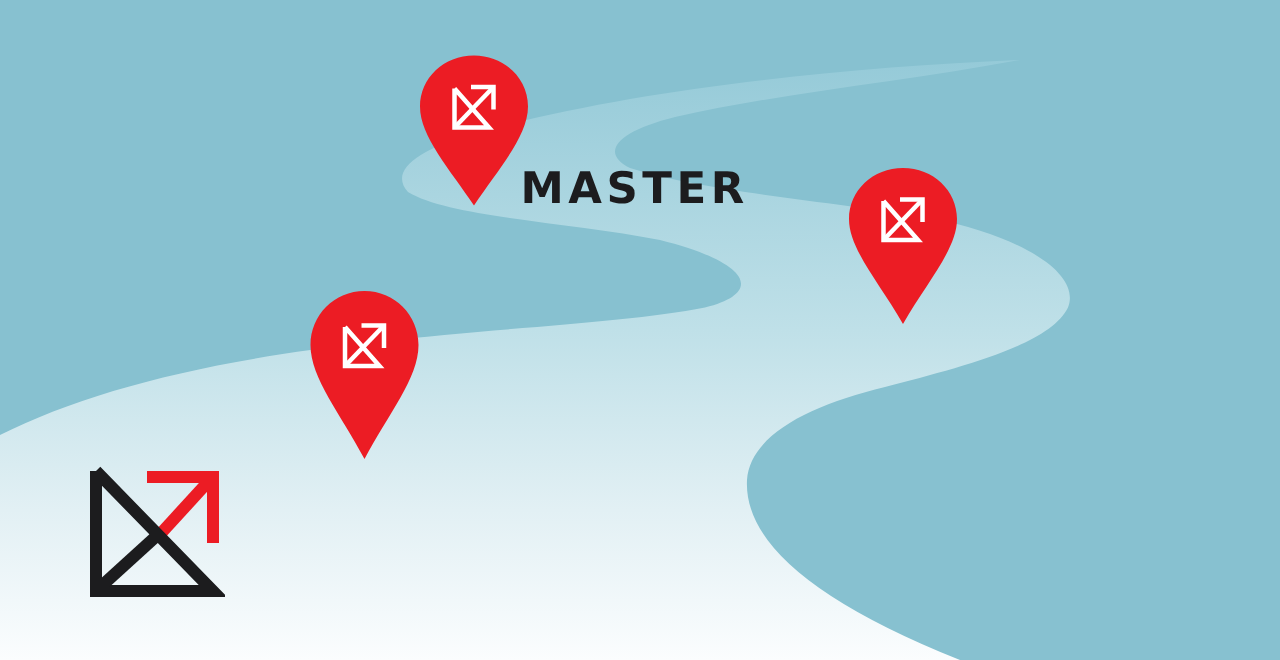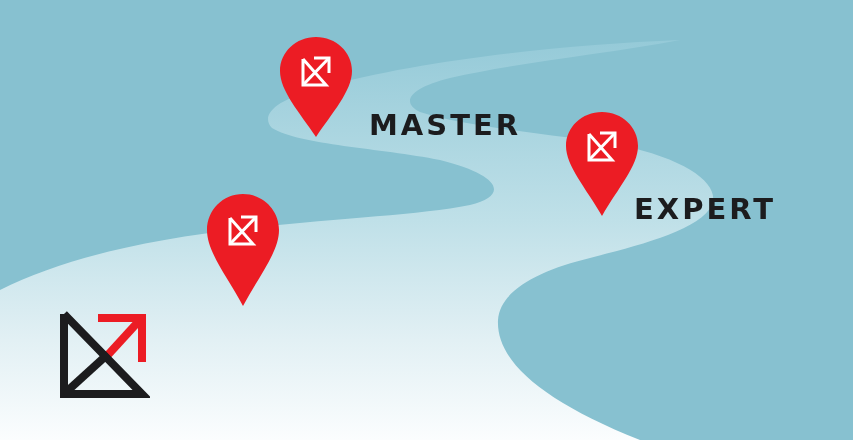--- a/index.html
+++ b/index.html
@@ -56,33 +56,32 @@
   <div class="pin" style="left:276px; top:33px;">
     <svg width="80" height="110" viewBox="0 0 80 110">
       <path d="M40 4 C20 4 4 19 4 38 C4 58 24 80 40 104 C56 80 76 58 76 38 C76 19 60 4 40 4 Z" fill="#ec1c24"></path>
       <g fill="none" stroke="#fff" stroke-width="3">
         <polyline points="27,26 27,52 50,52 27,26"></polyline>
         <line x1="27" y1="52" x2="53" y2="25"></line>
         <polyline points="38,25 53,25 53,40"></polyline>
       </g>
     </svg>
   </div>
-  <div class="label" style="left:347px; top:111px;margin-left:22px;">MASTER</div>
+  <div class="label" style="left:347px; top:111px;">MASTER</div>
 
   <div class="pin" style="left:562px; top:108px;">
     <svg width="80" height="110" viewBox="0 0 80 110">
       <path d="M40 4 C20 4 4 19 4 38 C4 58 24 80 40 108 C56 80 76 58 76 38 C76 19 60 4 40 4 Z" fill="#ec1c24"></path>
       <g fill="none" stroke="#fff" stroke-width="3">
         <polyline points="27,26 27,52 50,52 27,26"></polyline>
         <line x1="27" y1="52" x2="53" y2="25"></line>
         <polyline points="38,25 53,25 53,40"></polyline>
       </g>
     </svg>
   </div>
-  <div class="label" style="left:634px; top:195px;">EXPERT</div>
 
   <div class="pin" style="left:203px; top:190px;">
     <svg width="80" height="120" viewBox="0 0 80 120">
       <path d="M40 4 C20 4 4 20 4 40 C4 62 24 86 40 116 C56 86 76 62 76 40 C76 20 60 4 40 4 Z" fill="#ec1c24"></path>
       <g fill="none" stroke="#fff" stroke-width="3">
         <polyline points="27,28 27,54 50,54 27,28"></polyline>
         <line x1="27" y1="54" x2="53" y2="27"></line>
         <polyline points="38,27 53,27 53,42"></polyline>
       </g>
     </svg>

